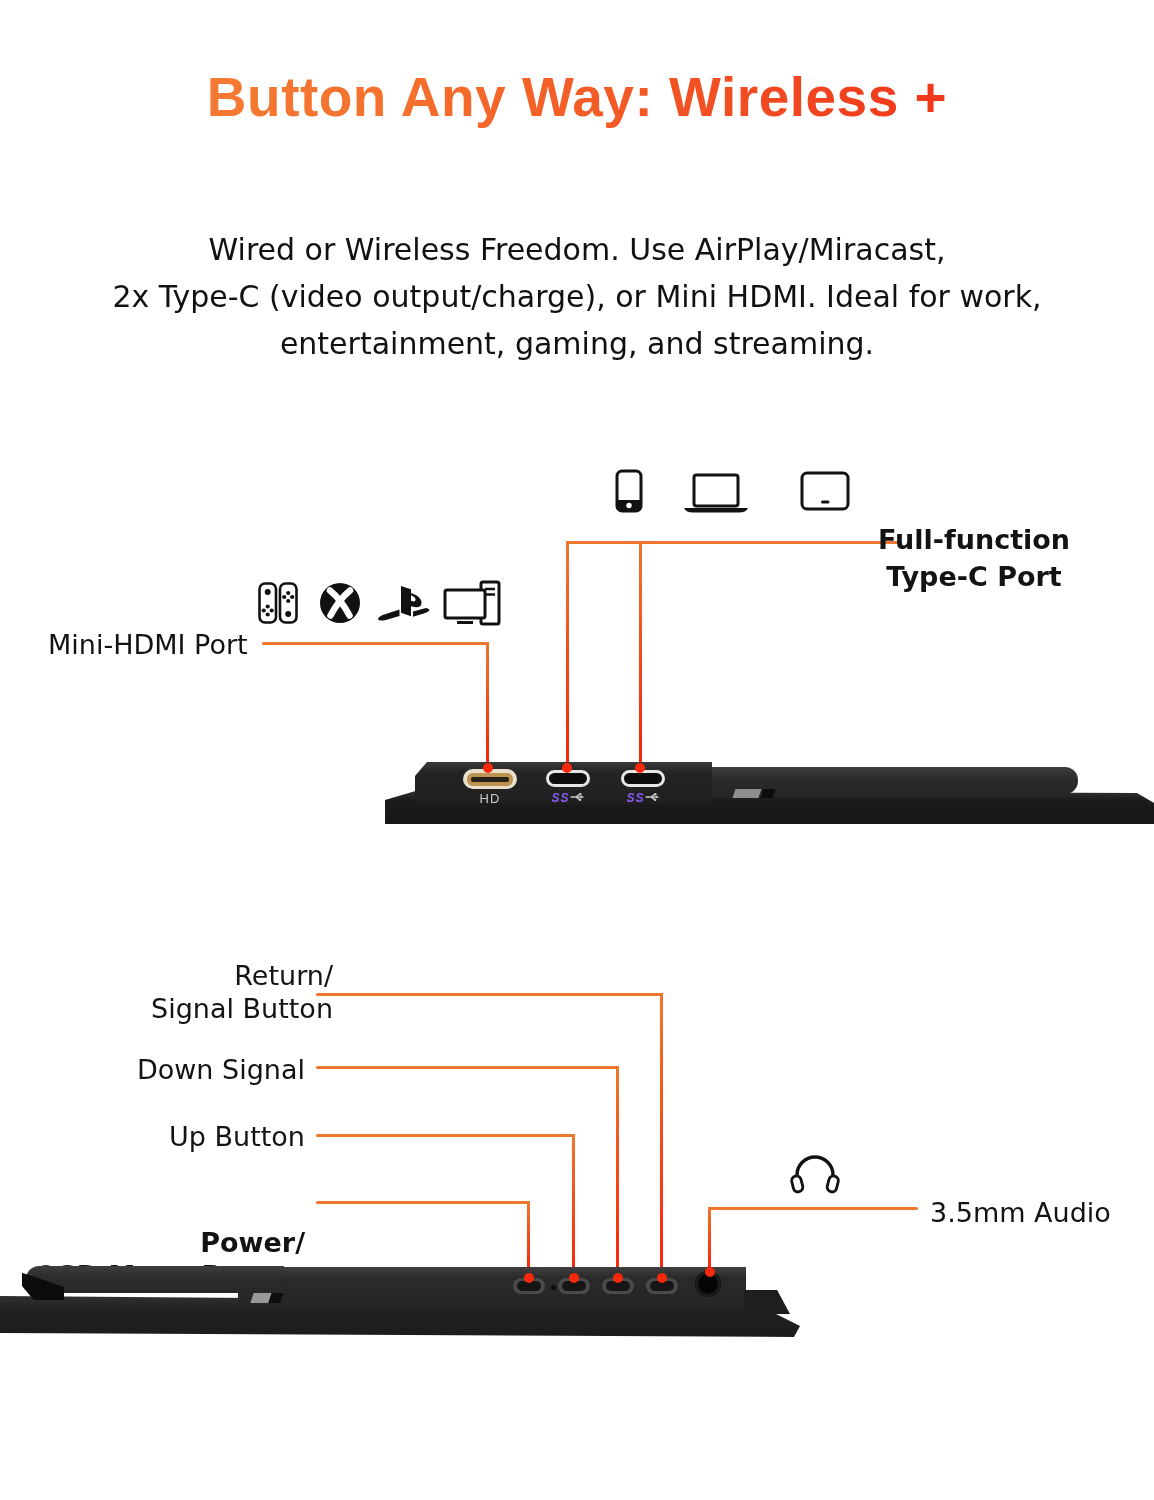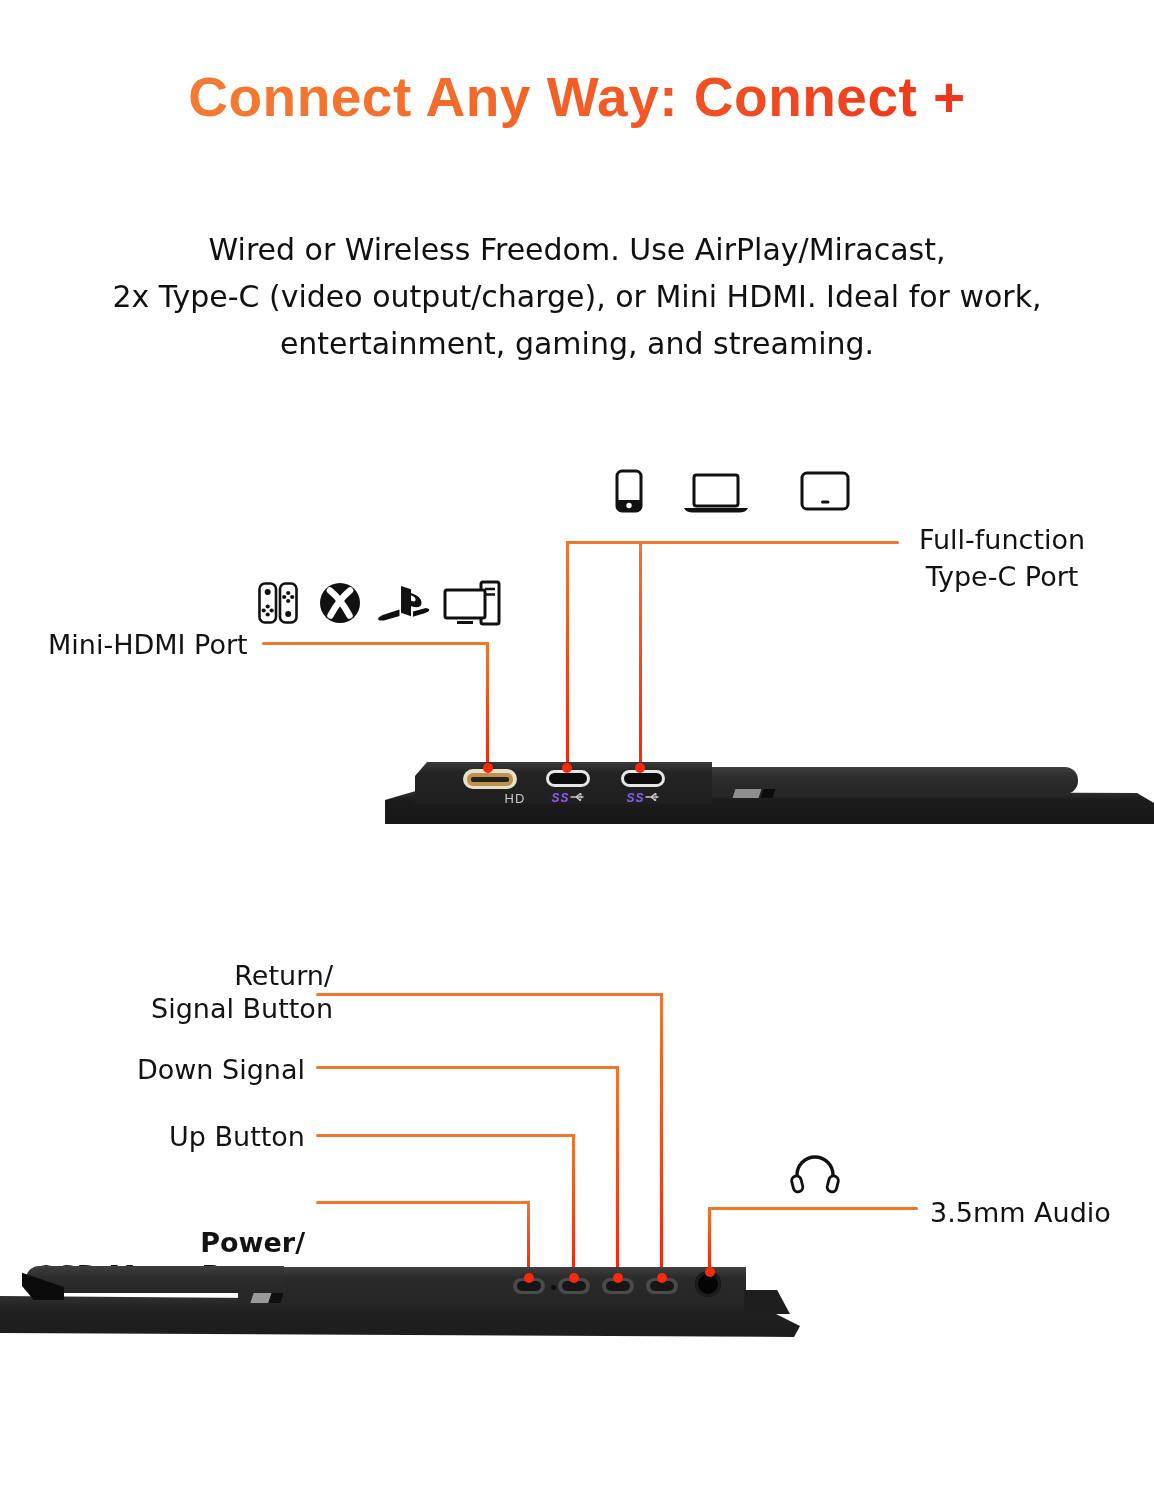--- a/index.html
+++ b/index.html
@@ -33,21 +33,21 @@
   .btn{position:absolute;width:32px;height:16px;border-radius:8px;background:#4a4a4a;z-index:6;}
   .btn>i{position:absolute;left:4px;top:3px;right:4px;bottom:3px;border-radius:5px;background:#161616;display:block;}
   .ic{position:absolute;}
 </style>
 </head>
 <body>
 
 <div id="canvas">
 
   <h1>
-    <span class="t1">Connect Any Way: Connect +</span>
+    <span class="t1">Button Any Way: Wireless +</span>
   </h1>
   <p class="subtitle">Wired or Wireless Freedom. Use AirPlay/Miracast,
 2x Type-C (video output/charge), or Mini HDMI. Ideal for work,
 entertainment, gaming, and streaming.</p>
 
   <div class="ic" style="left:615px;top:469px">
     <svg width="28" height="44" viewBox="0 0 28 44">
       <rect x="2" y="2" width="24" height="40" rx="5" fill="none" stroke="#111" stroke-width="3"></rect>
       <path d="M2 31 h24 v6 a5 5 0 0 1 -5 5 h-14 a5 5 0 0 1 -5 -5 z" fill="#111"></path>
       <circle cx="14" cy="36.5" r="2.7" fill="#fff"></circle>
@@ -64,21 +64,21 @@
       <rect x="2" y="2" width="46" height="36" rx="5" fill="none" stroke="#111" stroke-width="3"></rect>
       <rect x="21" y="29.5" width="8.5" height="3" rx="1.5" fill="#111"></rect>
     </svg>
   </div>
 
   <div class="hline" style="left:566px;top:541px;width:333px;"></div>
   <div class="vline" style="left:566px;top:541px;height:225px;"></div>
   <div class="vline" style="left:639px;top:541px;height:225px;"></div>
   <div class="dot" style="left:562px;top:763px;"></div>
   <div class="dot" style="left:635px;top:763px;"></div>
-  <div class="lbl center" style="left:872px;top:521px;width:260px;line-height:37px;">Full-function
+  <div class="lbl center" style="left:844px;top:521px;width:260px;line-height:37px;font-weight:bold;">Full-function
 Type-C Port</div>
 
   <div class="lbl" style="left:48px;top:628px;">Mini-HDMI Port</div>
   <div class="hline" style="left:262px;top:642px;width:226px;"></div>
   <div class="vline" style="left:486px;top:642px;height:124px;"></div>
   <div class="dot" style="left:483px;top:763px;"></div>
 
   <div class="ic" style="left:258px;top:582px">
     <svg width="40" height="42" viewBox="0 0 40 42">
       <rect x="1.5" y="1.5" width="16.5" height="39" rx="5.5" fill="none" stroke="#111" stroke-width="2.6"></rect>
@@ -126,21 +126,21 @@
   <div class="slab" style="left:734px;top:789px;width:26px;height:9px;background:#8f8f8f;z-index:3;transform:skewX(-18deg);"></div>
   <div class="slab" style="left:762px;top:789px;width:12px;height:9px;background:#0c0c0c;z-index:3;transform:skewX(-18deg);"></div>
   <div class="slab" style="left:415px;top:762px;width:297px;height:42px;z-index:4;
        background:linear-gradient(#3a3a3a,#242424 25%,#1f1f1f);
        clip-path:polygon(12px 0,297px 0,297px 42px,0 42px,0 14px);"></div>
 
   <div class="slab" style="left:463px;top:769px;width:54px;height:20px;border-radius:10px;background:#e8e0cc;z-index:5;">
     <span class="slab" style="left:4px;top:3.5px;width:46px;height:13px;border-radius:6px;background:#bb934e;"></span>
     <span class="slab" style="left:8px;top:7.5px;width:38px;height:5px;border-radius:2px;background:#26221a;"></span>
   </div>
-  <div class="port-caption" style="left:488px;top:791px;width:54px;z-index:5;">HD</div>
+  <div class="port-caption" style="left:463px;top:791px;width:54px;z-index:5;">HD</div>
 
   <div class="port-outline" style="left:546px;top:770px;width:44px;height:17px;z-index:5;"></div>
   <div class="port-caption" style="left:546px;top:790px;width:44px;z-index:5;">
     <span class="ss">SS</span><svg width="15" height="10" viewBox="0 0 15 10">
         <path d="M0.5 5 H10.5 M6 5 L9.5 2.3 M6 5 L9.5 7.7" stroke="#c8c8c8" stroke-width="1.4" fill="none"></path>
         <circle cx="10.3" cy="2.3" r="1.3" fill="#c8c8c8"></circle>
         <rect x="9" y="6.7" width="2.2" height="2.2" fill="#c8c8c8"></rect>
         <path d="M10.5 3.4 L14.5 5 L10.5 6.6 z" fill="#c8c8c8"></path>
       </svg>
   </div>

